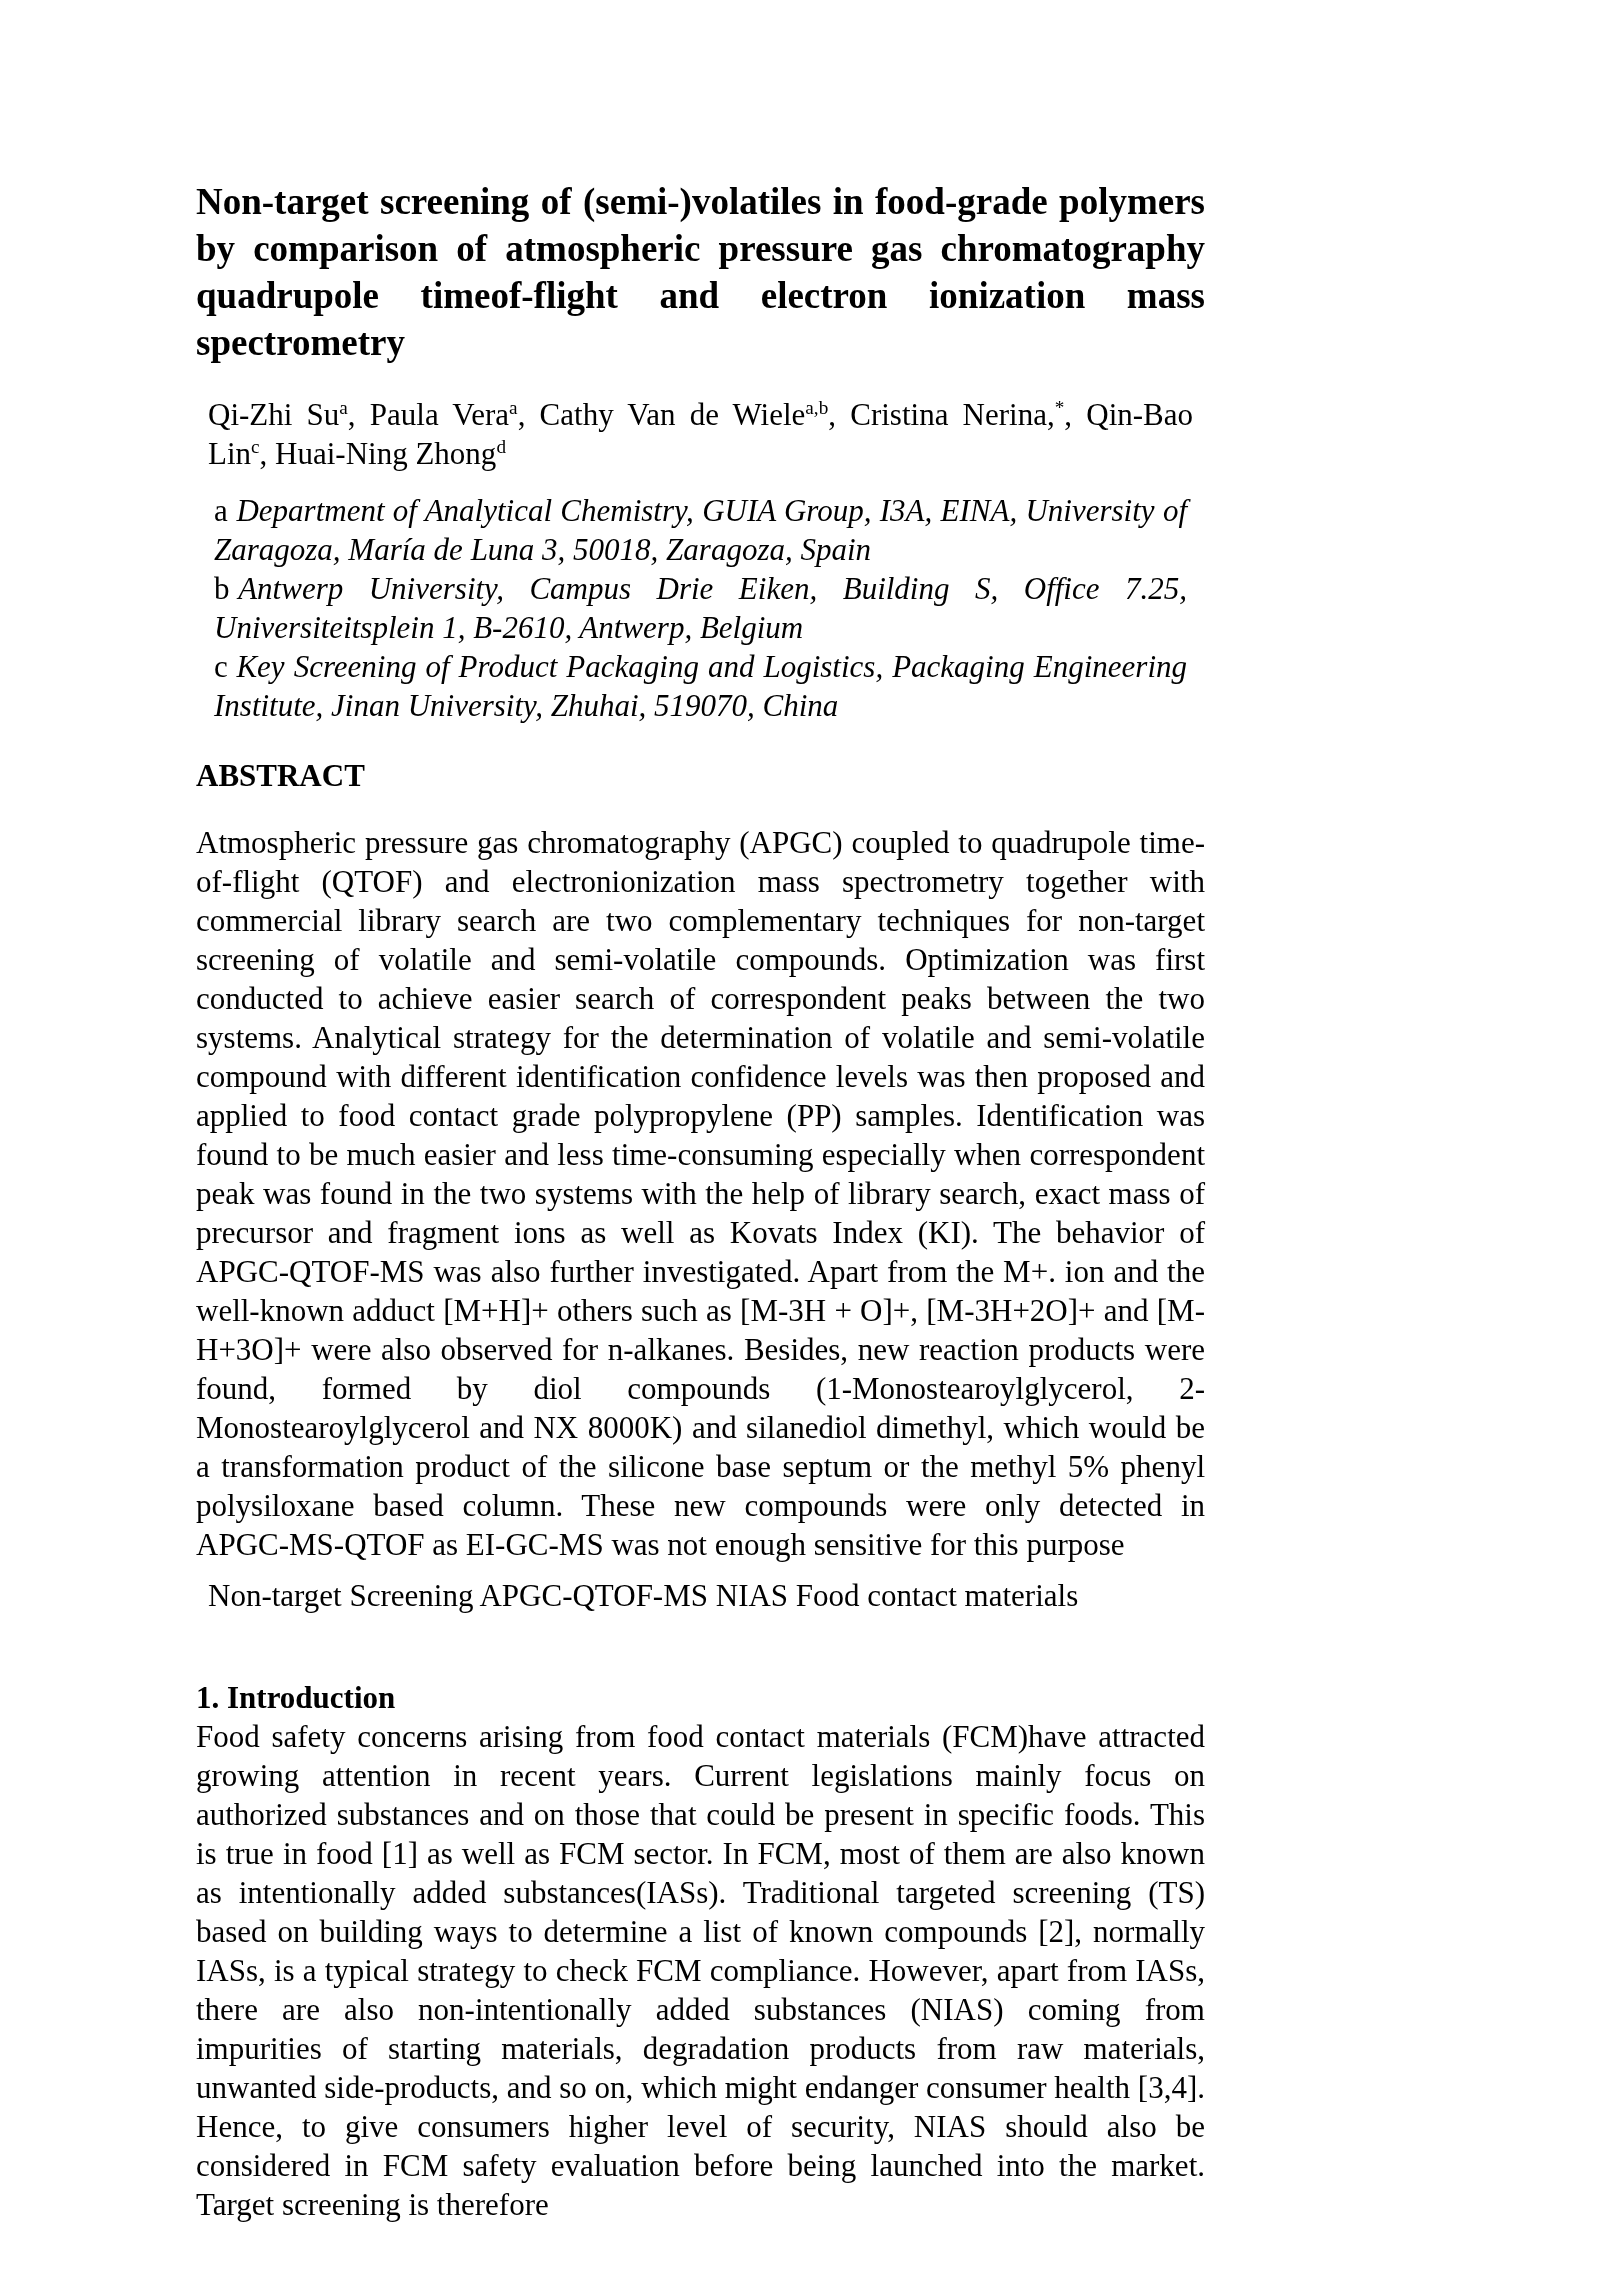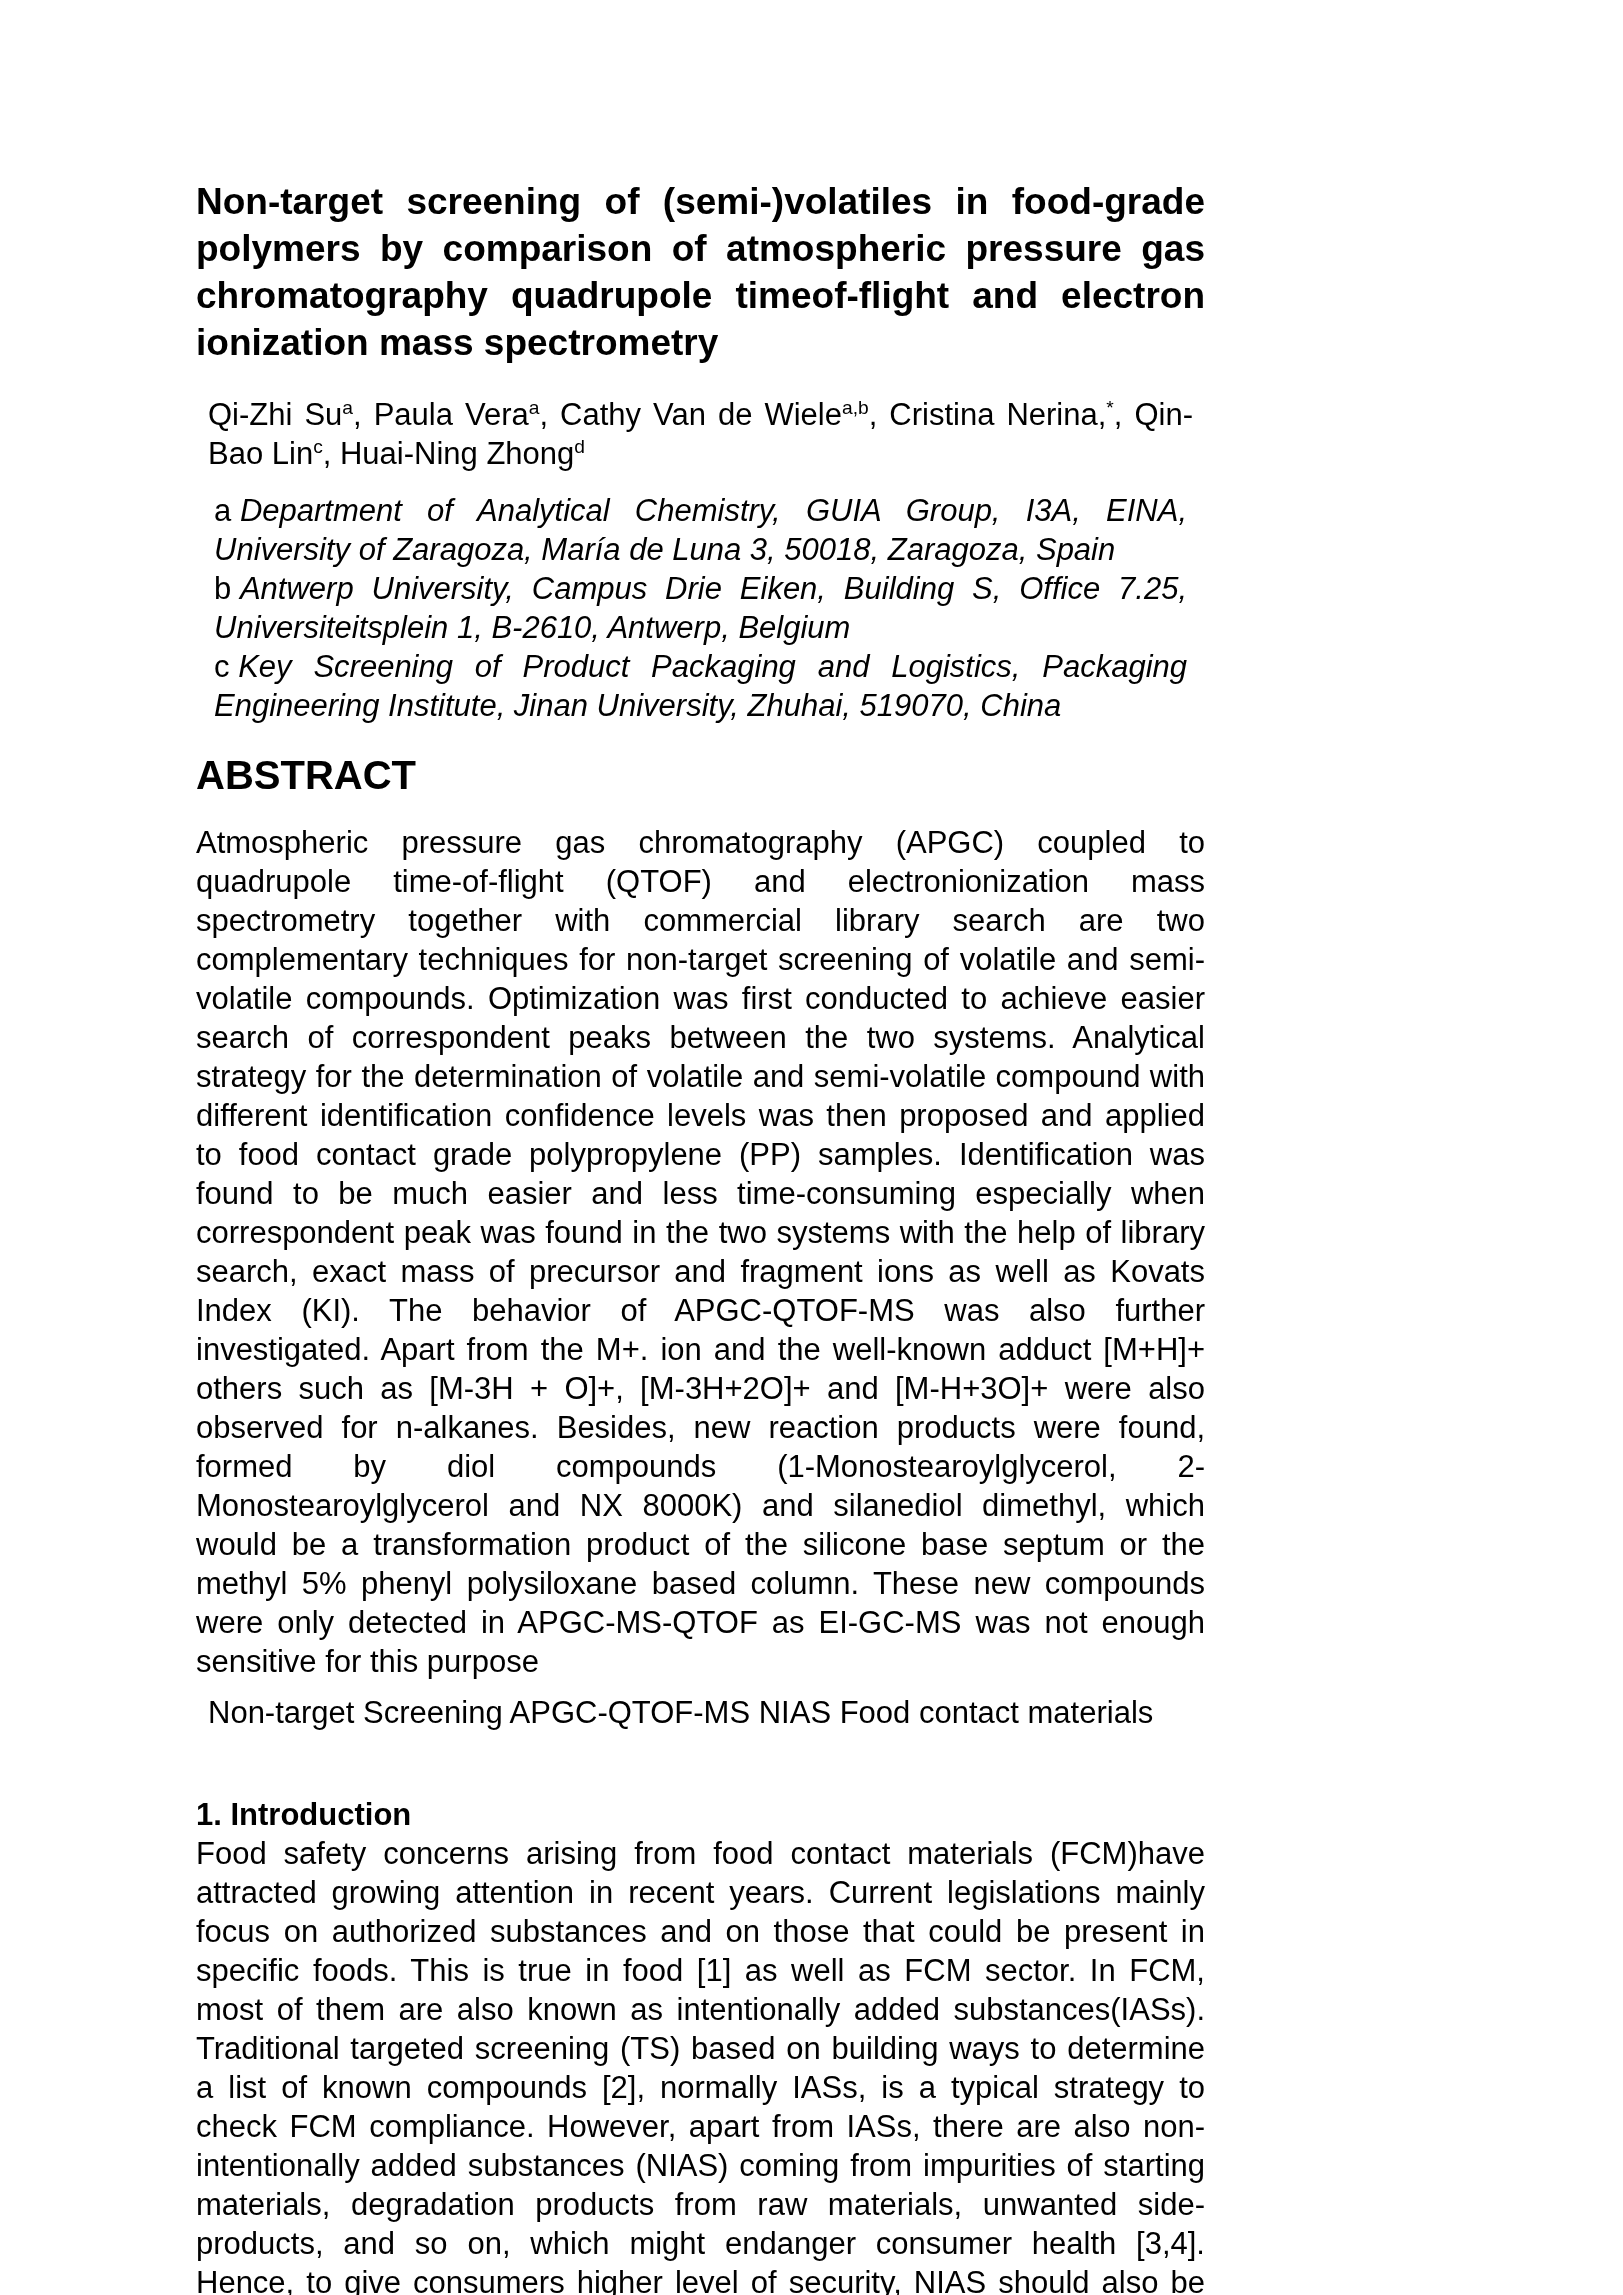--- a/index.html
+++ b/index.html
@@ -6,21 +6,21 @@
     margin: 0;
     padding: 0;
     background: #ffffff;
   }
   .page {
     position: relative;
     width: 1316px;
     height: 2295px;
     background: #ffffff;
     color: #000000;
-    font-family: Liberation Sans, sans-serif;
+    font-family: Liberation Serif, serif;
     box-sizing: border-box;
     padding: 178px 111px 0 196px;
     overflow: hidden;
   }
   .title {
     font-size: 37px;
     font-weight: bold;
     line-height: 47px;
     text-align: justify;
     margin: 0 0 29px 0;
@@ -44,21 +44,21 @@
     line-height: 39px;
     font-style: italic;
     text-align: justify;
     margin: 0;
   }
   .aff-marker {
     font-style: normal;
     margin-right: 0.28em;
   }
   .section-heading {
-    font-size: 40px;
+    font-size: 31px;
     font-weight: bold;
     line-height: 39px;
     margin: 31px 0 27.5px 0;
   }
   .body-par {
     font-size: 31px;
     line-height: 39px;
     text-align: justify;
     margin: 0;
   }

